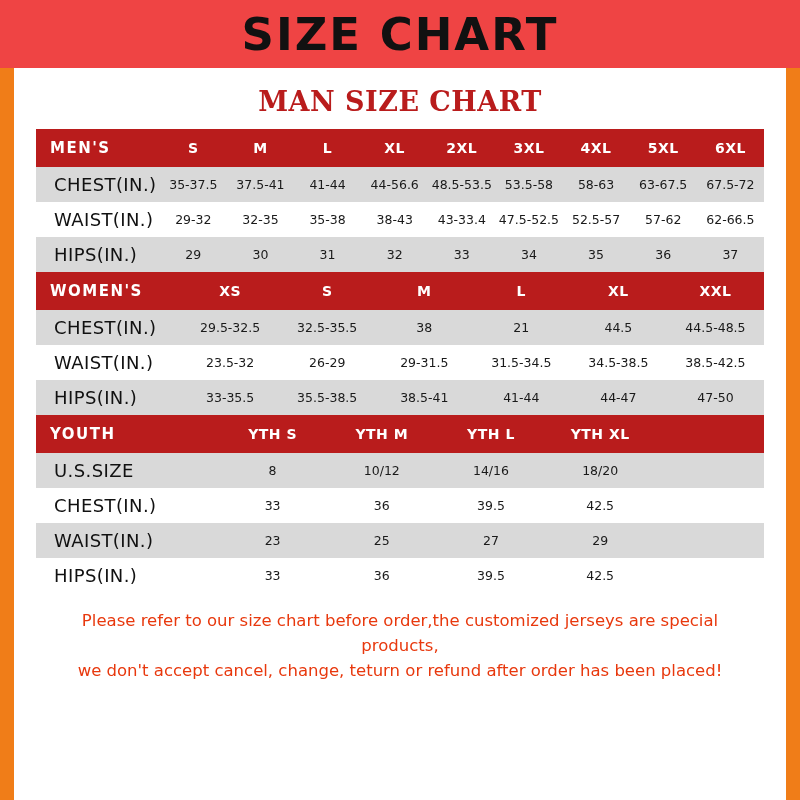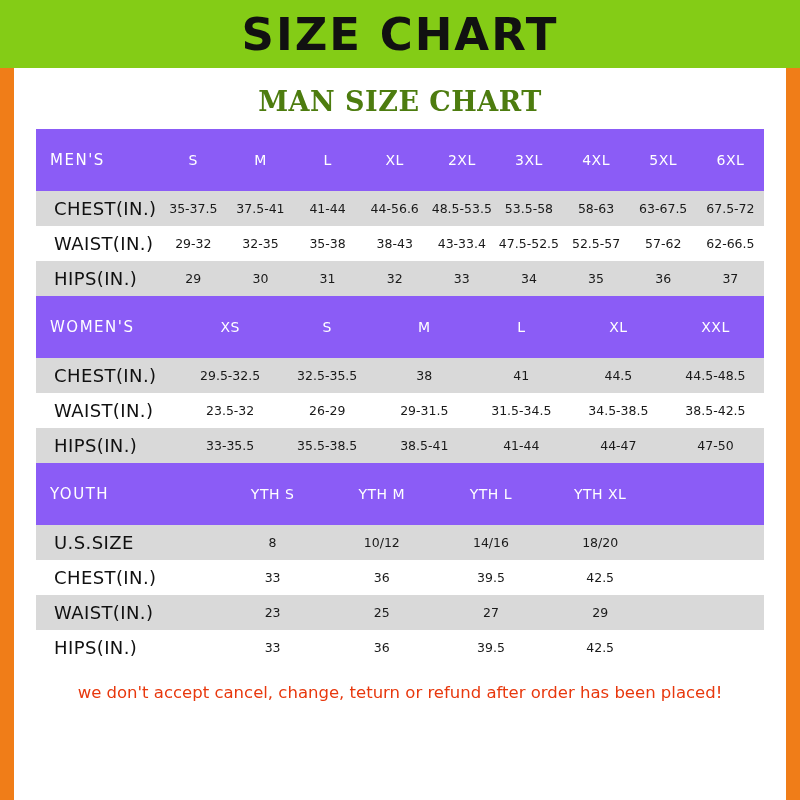--- a/index.html
+++ b/index.html
@@ -18,21 +18,21 @@
     width: 800px;
     height: 800px;
     box-sizing: border-box;
     border-left: 14px solid #f07d18;
     border-right: 14px solid #f07d18;
     background: #ffffff;
     display: flex;
     flex-direction: column;
   }
   .banner {
-    background: #84cc16;
+    background: #ef4444;
     height: 68px;
     display: flex;
     align-items: center;
     justify-content: center;
     margin: 0 -14px;
   }
   .banner-title {
     font-family: "DejaVu Sans", sans-serif;
     font-weight: bold;
     font-size: 45px;
@@ -46,37 +46,37 @@
     flex: 1;
     display: flex;
     flex-direction: column;
   }
   .section-title {
     text-align: center;
     font-family: "DejaVu Serif", serif;
     font-weight: bold;
     font-size: 27px;
     letter-spacing: 0.5px;
-    color: #4d7c0f;
+    color: #b91c1c;
   }
   .t1 { margin-top: 18px; margin-bottom: 12px; }
   .t2 { margin-top: 20px; margin-bottom: 12px; }
   .t3 { margin-top: 22px; margin-bottom: 12px; }
 
   table {
     width: 100%;
     border-collapse: collapse;
     table-layout: fixed;
   }
   thead th {
-    background: #8b5cf6;
+    background: #b91c1c;
     color: #ffffff;
-    font-weight: normal;
+    font-weight: bold;
     font-size: 14px;
-    padding: 22px 2px;
+    padding: 10px 2px;
     text-align: center;
     letter-spacing: 0.5px;
   }
   thead th.rowlabel {
     text-align: left;
     padding-left: 14px;
     font-size: 15px;
     letter-spacing: 1.5px;
   }
   tbody td {
@@ -214,21 +214,21 @@
           <th>XL</th>
           <th>XXL</th>
         </tr>
       </thead>
       <tbody>
         <tr class="alt">
           <td class="rowlabel">CHEST(IN.)</td>
           <td>29.5-32.5</td>
           <td>32.5-35.5</td>
           <td>38</td>
-          <td>41</td>
+          <td>21</td>
           <td>44.5</td>
           <td>44.5-48.5</td>
         </tr>
         <tr class="plain">
           <td class="rowlabel">WAIST(IN.)</td>
           <td>23.5-32</td>
           <td>26-29</td>
           <td>29-31.5</td>
           <td>31.5-34.5</td>
           <td>34.5-38.5</td>
@@ -295,17 +295,18 @@
           <td>33</td>
           <td>36</td>
           <td>39.5</td>
           <td>42.5</td>
           <td></td>
         </tr>
       </tbody>
     </table>
 
     <div class="footer-note">
+      <span class="line">Please refer to our size chart before order,the customized jerseys are special products,</span>
       <span class="line">we don't accept cancel, change, teturn or refund after order has been placed!</span>
     </div>
 
   </div>
 </div>
 
 </body></html>

